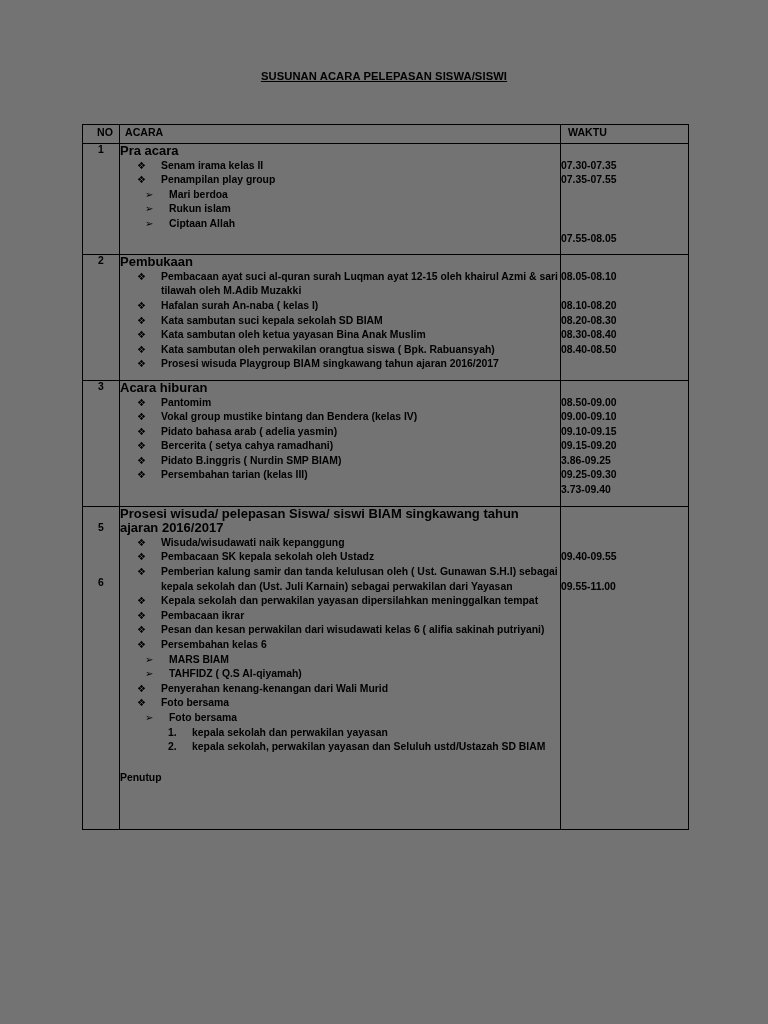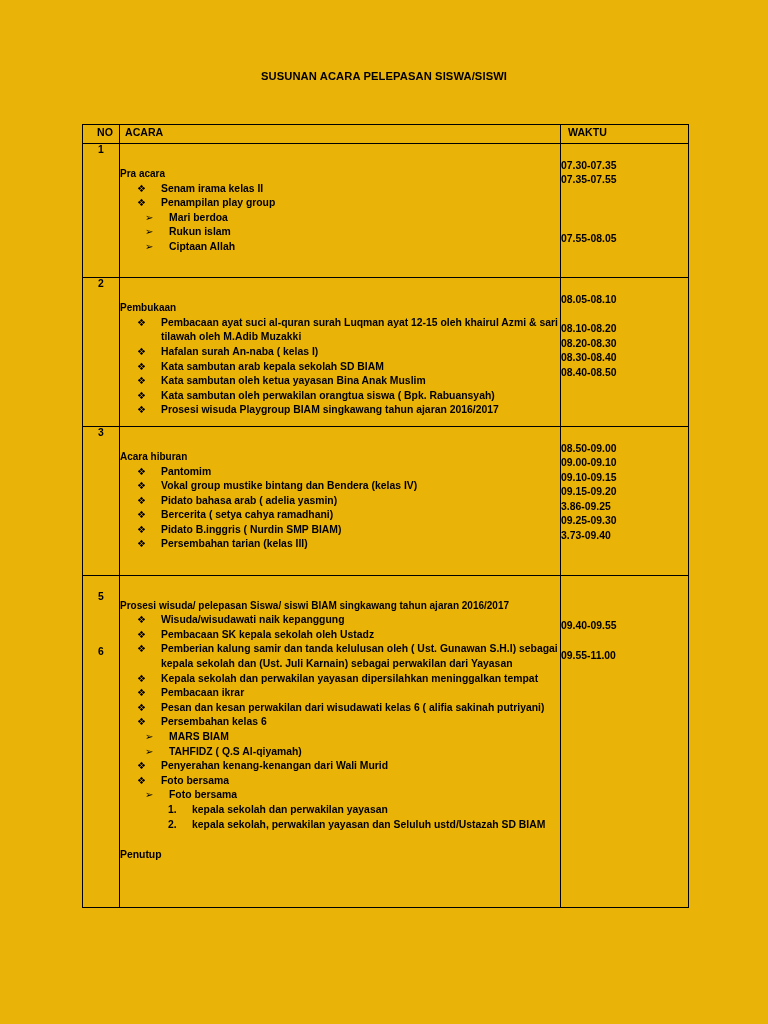--- a/index.html
+++ b/index.html
@@ -13,23 +13,24 @@
     height: 1024px;
     font-family: "Liberation Sans", sans-serif;
     color: #000000;
     position: relative;
     overflow: hidden;
   }
 
   .page {
     width: 768px;
     height: 1024px;
-    background: #eab308;
+    background: #737373;
     position: relative;
     box-sizing: border-box;
+    text-decoration: underline;
   }
 
   
   .title-block {
     padding-top: 68px;
     text-align: center;
   }
   .title-line {
     font-size: 11.2px;
     font-weight: bold;
@@ -84,23 +85,22 @@
     padding: 4px 0 0 7px;
     font-size: 10.4px;
     font-weight: bold;
     line-height: 14.6px;
     white-space: nowrap;
   }
 
   
   .sec-head {
     font-weight: bold;
-    font-size: 10px;
-    line-height: 14.6px;
-    margin-top: 23px;
+    font-size: 13px;
+    line-height: 14.6px;
   }
 
   
   ul.lvl1, ul.lvl2, ol.lvl3 {
     margin: 0;
     padding: 0;
     list-style: none;
   }
   ul.lvl1 { margin-left: 17px; }
   ul.lvl2 { margin-left: 25px; }
@@ -194,21 +194,21 @@
         </td>
       </tr>
 
       <tr>
         <td class="cell-no">2</td>
         <td class="cell-acara">
           <div class="sec-head">Pembukaan</div>
           <ul class="lvl1">
             <li><span class="bullet">❖</span><span>Pembacaan ayat suci al-quran  surah Luqman ayat 12-15 oleh khairul Azmi &amp; sari tilawah oleh M.Adib Muzakki</span></li>
             <li><span class="bullet">❖</span><span>Hafalan surah An-naba ( kelas I)</span></li>
-            <li><span class="bullet">❖</span><span>Kata sambutan arab kepala sekolah SD BIAM</span></li>
+            <li><span class="bullet">❖</span><span>Kata sambutan suci kepala sekolah SD BIAM</span></li>
             <li><span class="bullet">❖</span><span>Kata sambutan oleh ketua yayasan Bina Anak Muslim</span></li>
             <li><span class="bullet">❖</span><span>Kata sambutan oleh perwakilan orangtua siswa ( Bpk. Rabuansyah)</span></li>
             <li><span class="bullet">❖</span><span>Prosesi wisuda Playgroup BIAM singkawang tahun ajaran 2016/2017</span></li>
           </ul>
           <div class="spacer-half"></div>
         </td>
         <td class="cell-waktu">
           <div class="waktu-gap-1"></div>
           <div>08.05-08.10</div>
           <div class="waktu-gap-1"></div>

